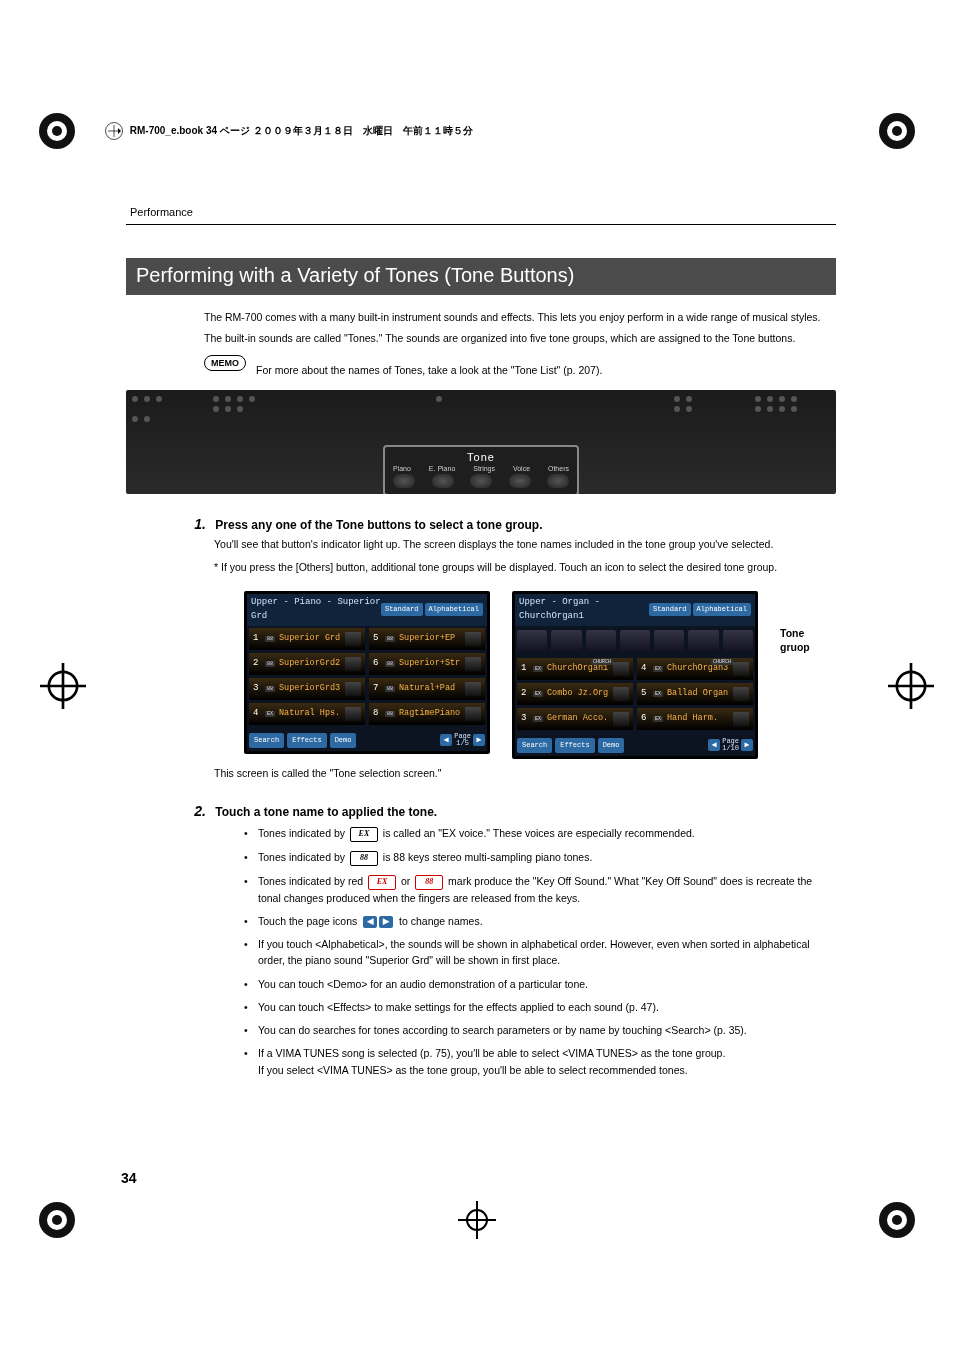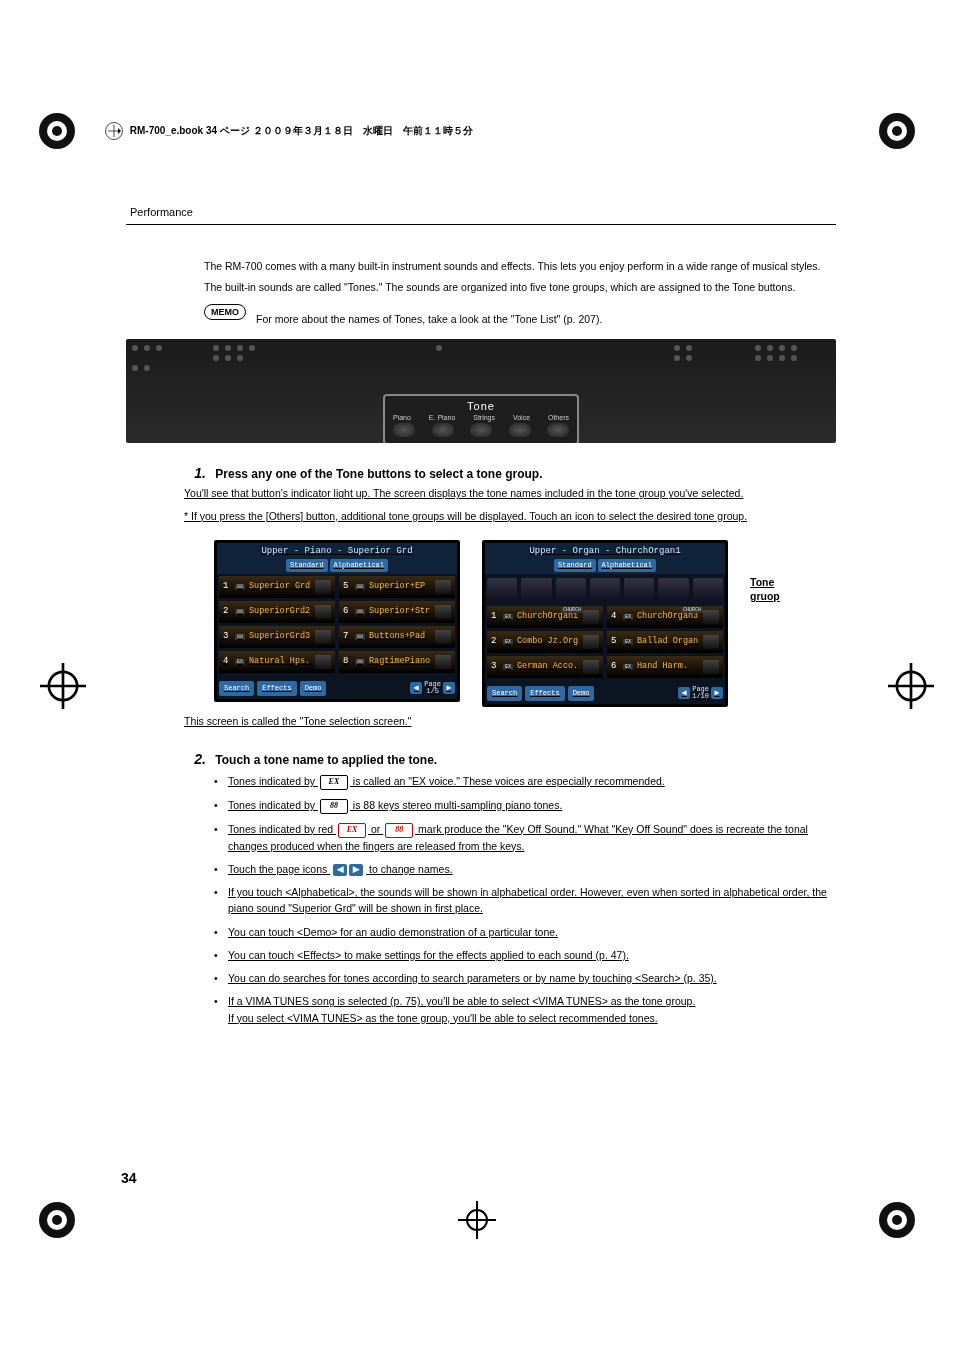--- a/index.html
+++ b/index.html
@@ -131,42 +131,42 @@
   }
   .tone-callout .tc-title { font-size: 11px; letter-spacing: 1px; margin-bottom: 2px; color:#fff; }
   .tone-callout .tc-row { display: flex; justify-content: space-between; font-size: 7px; color:#ccc; margin-bottom: 2px; }
   .tone-callout .tc-btns { display: flex; justify-content: space-between; gap: 4px; }
   .tone-callout .tc-btn { width: 22px; height: 14px; background: radial-gradient(#555,#222); border-radius: 8px; }
 
   
   .step { margin: 22px 0 8px 58px; }
   .step-head { font-size: 12px; font-weight: 700; }
   .step-num { display: inline-block; width: 22px; text-align: right; margin-right: 6px; font-size: 14px; font-weight: 700; font-style: italic; }
-  .step-body { font-size: 10.5px; line-height: 1.55; text-decoration: underline; }
+  .step-body { margin-left: 30px; font-size: 10.5px; line-height: 1.55; }
   .step-body p { margin: 4px 0; }
   .step-body .note-ast { margin-top: 6px; }
 
   
   .screens {
     display: flex;
     gap: 22px;
     margin: 16px 0 6px 30px;
     align-items: flex-start;
   }
   .screen {
     width: 240px;
     background: #000;
     border-radius: 2px;
     padding: 3px;
     font-family: "Courier New", monospace;
   }
   .screen .titlebar {
     display: flex; justify-content: space-between; align-items: center;
     background: #10233a; color: #cfe3ff;
-    font-size: 9px; padding: 2px 4px; flex-direction: column;
+    font-size: 9px; padding: 2px 4px;
   }
   .titlebar .chiprow { display: flex; gap: 2px; }
   .chip {
     background: #2d6aa3; color: #fff;
     font-size: 7px; padding: 1px 4px; border-radius: 2px;
   }
   .iconbar { display: flex; gap: 4px; padding: 4px 2px; background:#0b1420; }
   .iconbar .ico { flex:1; height: 22px; background: linear-gradient(#334,#112); border-radius: 2px; }
   .tone-list { background: #0b1420; padding: 2px; }
   .tone-row { display: flex; gap: 4px; margin-bottom: 3px; }
@@ -302,20 +302,21 @@
           <polygon points="13,6 16,9 13,12" fill="#000"></polygon>
         </svg>
     </span>
     <span>RM-700_e.book  34 ページ  ２００９年３月１８日　水曜日　午前１１時５分</span>
   </div>
 
   <div class="running-head">Performance</div>
   <div class="running-rule"></div>
 
   <div class="content">
+    <div class="h1-bar">Performing with a Variety of Tones (Tone Buttons)</div>
 
     <p class="para intro1">The RM-700 comes with a many built-in instrument sounds and effects. This lets you enjoy perform in a wide range of musical styles.</p>
     <p class="para">The built-in sounds are called "Tones." The sounds are organized into five tone groups, which are assigned to the Tone buttons.</p>
 
     <div class="memo-row">
       <span class="memo-badge">MEMO</span>
       <span class="memo-text">For more about the names of Tones, take a look at the "Tone List" (p. 207).</span>
     </div>
 
     <div class="panel-strip">
@@ -447,21 +448,21 @@
                 <div class="tone-row">
                   <div class="tone-cell">
                     <span class="num">3</span>
                     <span class="tag">88</span>
                     <span>SuperiorGrd3</span>
                     <span class="thumb"></span>
                   </div>
                   <div class="tone-cell">
                     <span class="num">7</span>
                     <span class="tag">88</span>
-                    <span>Buttons+Pad</span>
+                    <span>Natural+Pad</span>
                     <span class="thumb"></span>
                   </div>
                 </div>
                 <div class="tone-row">
                   <div class="tone-cell">
                     <span class="num">4</span>
                     <span class="tag">EX</span>
                     <span>Natural Hps.</span>
                     <span class="thumb"></span>
                   </div>

